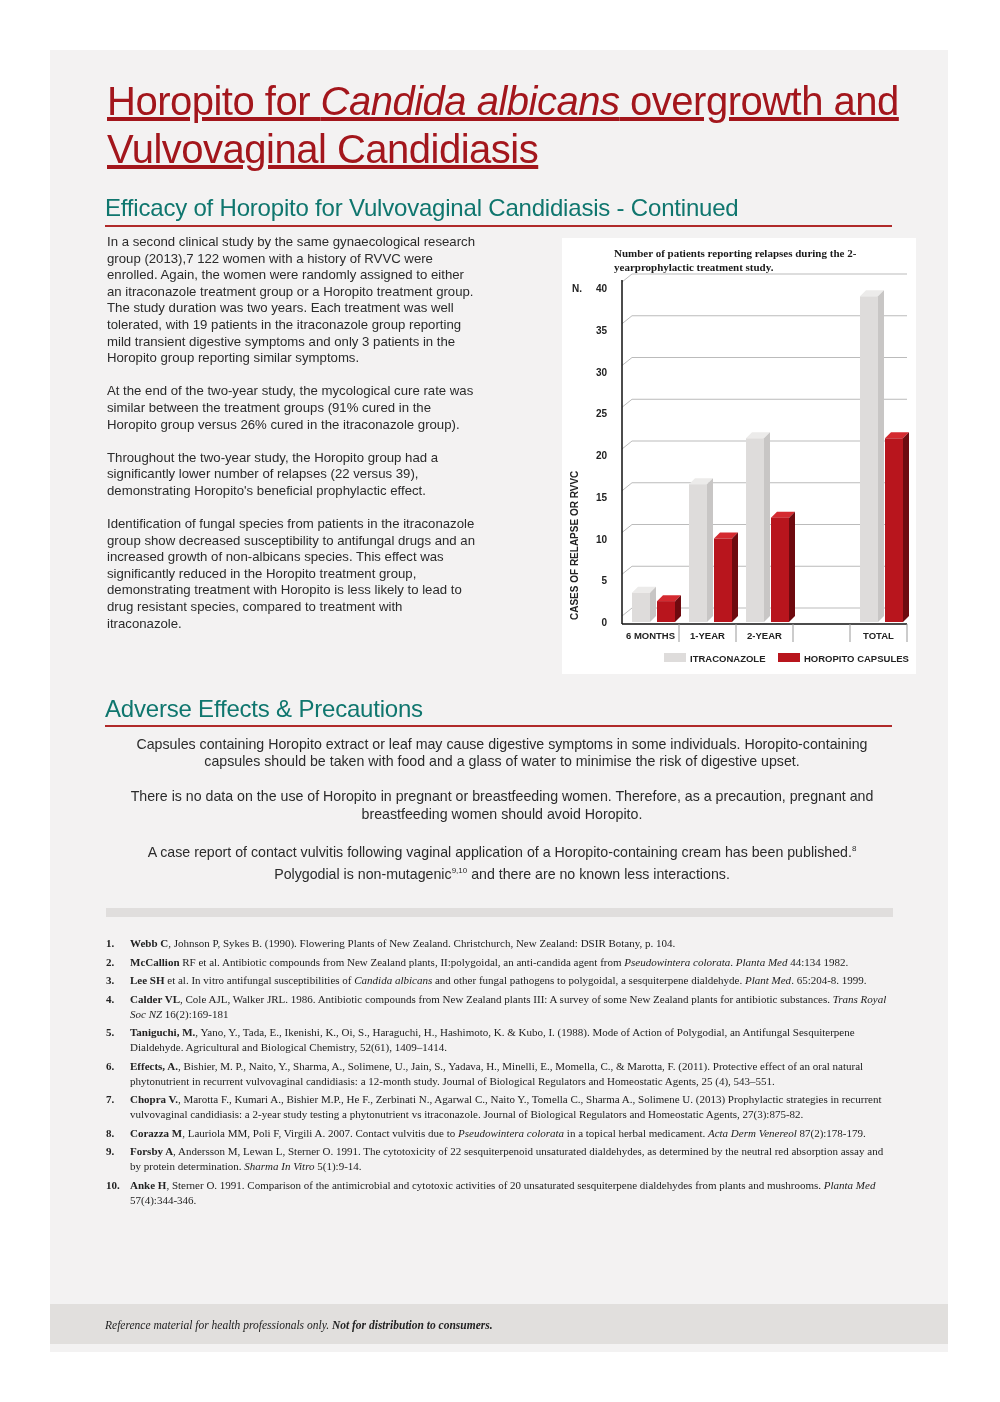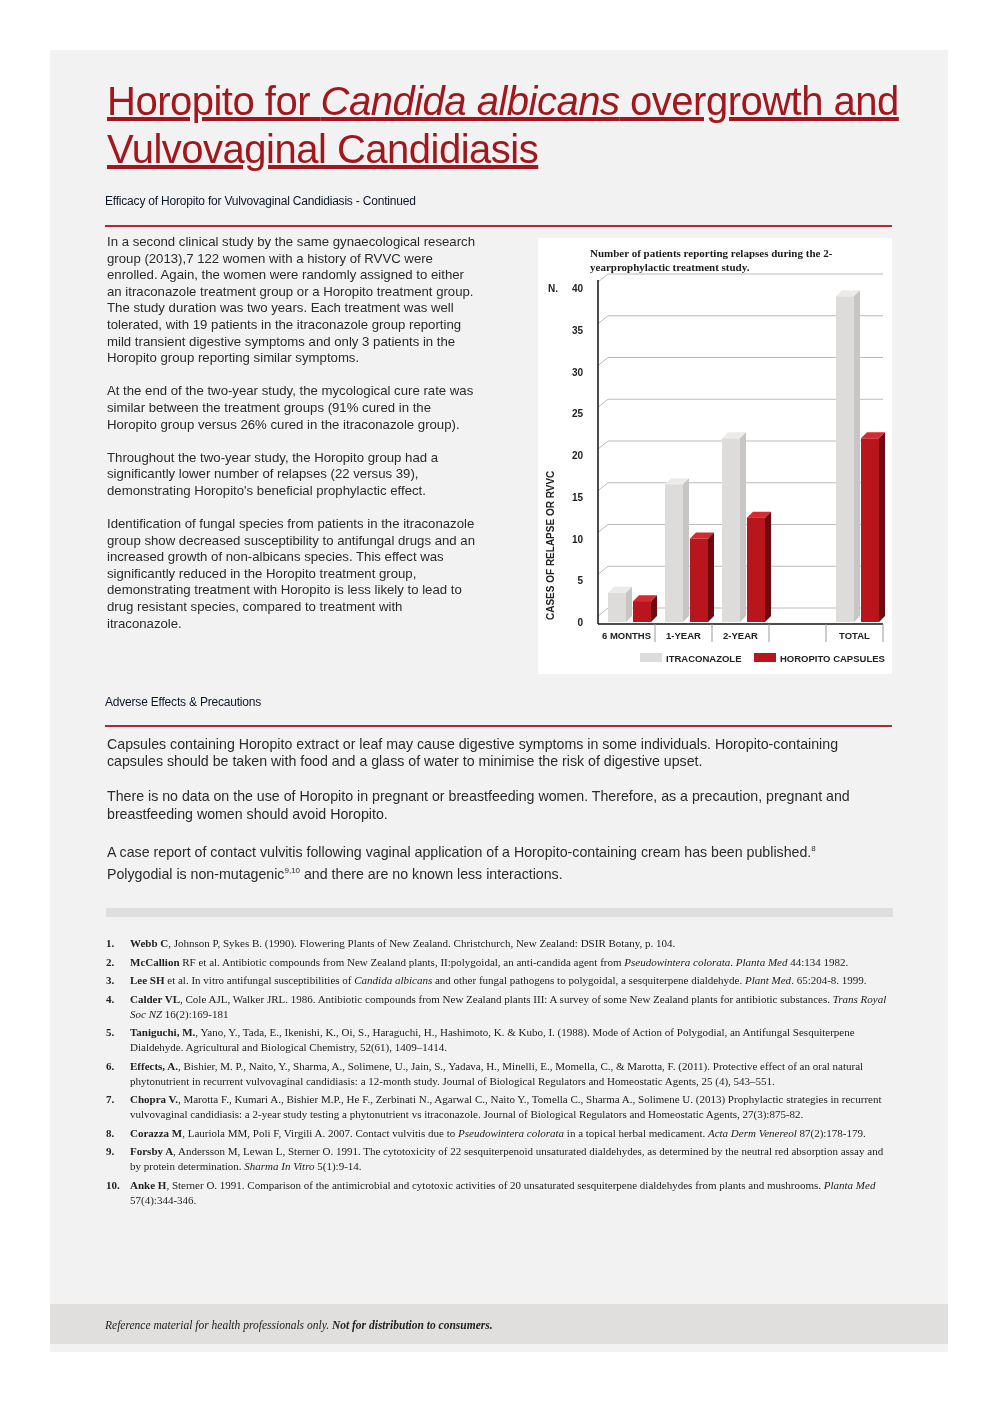--- a/index.html
+++ b/index.html
@@ -1,24 +1,24 @@
 <!DOCTYPE html>
 <html><head>
 <meta charset="utf-8">
 <style>
   html,body{margin:0;padding:0;background:#ffffff;}
   body{width:1000px;height:1402px;position:relative;font-family:"Liberation Sans",sans-serif;color:#2a2a2a;}
   .card{position:absolute;left:50px;top:50px;width:898px;height:1302px;background:#f3f2f2;}
   .title{position:absolute;left:57px;top:27px;width:800px;font-family:"Liberation Sans",sans-serif;font-size:40px;line-height:48px;color:#a3161c;font-weight:normal;letter-spacing:-0.5px;margin:0;text-decoration:underline;}
   .title i{font-style:italic;}
-  .sec-head{position:absolute;left:55px;font-size:12px;color:#0f172a;margin:0;font-weight:normal;letter-spacing:-0.2px;}
+  .sec-head{position:absolute;left:55px;font-size:24px;color:#0f766e;margin:0;font-weight:normal;letter-spacing:-0.2px;}
   .rule{position:absolute;left:55px;height:1.5px;background:#b02a2a;}
   .col-text{position:absolute;left:57px;top:184px;width:370px;font-size:13.2px;line-height:16.6px;color:#2b2b2b;}
   .col-text p{margin:0 0 16.6px 0;}
-  .chart{position:absolute;left:488px;top:188px;width:354px;height:436px;background:#ffffff;}
+  .chart{position:absolute;left:512px;top:188px;width:354px;height:436px;background:#ffffff;}
   .chart-title{position:absolute;left:52px;top:8px;width:290px;font-family:"Liberation Serif",serif;font-weight:bold;font-size:11px;line-height:14px;color:#1a1a1a;}
   .full-text{position:absolute;left:57px;width:790px;font-size:14.2px;line-height:17.4px;color:#2b2b2b;}
   .full-text p{margin:0 0 17.4px 0;}
   .full-text sup{font-size:8px;}
   .gray-bar{position:absolute;left:56px;top:858px;width:787px;height:9px;background:#e0dedd;}
   .refs{position:absolute;left:56px;top:886px;width:790px;font-family:"Liberation Serif",serif;font-size:11px;line-height:15px;color:#222;}
   .ref{display:flex;margin-bottom:3.5px;}
   .ref-num{width:24px;flex:none;font-weight:bold;}
   .ref-body b{font-weight:bold;}
   .footer{position:absolute;left:0;top:1254px;width:898px;height:40px;background:#e1dfdd;}
@@ -113,21 +113,21 @@
         <rect x="102" y="415" width="22" height="9" fill="#dedcdb"></rect>
         <text x="128" y="424" font-size="9.5" font-weight="bold" fill="#222">ITRACONAZOLE</text>
         <rect x="216" y="415" width="22" height="9" fill="#b8151d"></rect>
         <text x="242" y="424" font-size="9.5" font-weight="bold" fill="#222">HOROPITO CAPSULES</text>
       </svg>
   </div>
 
   <h2 class="sec-head" style="top:645px;">Adverse Effects &amp; Precautions</h2>
   <div class="rule" style="top:675px;width:787px;"></div>
 
-  <div class="full-text" style="top:686px;">
+  <div class="full-text" style="top:686px;text-align:center;">
     <p>Capsules containing Horopito extract or leaf may cause digestive symptoms in some individuals. Horopito-containing capsules should be taken with food and a glass of water to minimise the risk of digestive upset.</p>
     <p>There is no data on the use of Horopito in pregnant or breastfeeding women. Therefore, as a precaution, pregnant and breastfeeding women should avoid Horopito.</p>
     <p><span>A case report of contact vulvitis following vaginal application of a Horopito-containing cream has been published.</span><sup>8</sup><br><span>Polygodial is non-mutagenic</span><sup>9,10</sup><span> and there are no known less interactions.</span></p>
   </div>
 
   <div class="gray-bar"></div>
 
   <div class="refs" id="refs">
       <div class="ref">
         <span class="ref-num">1.</span>

